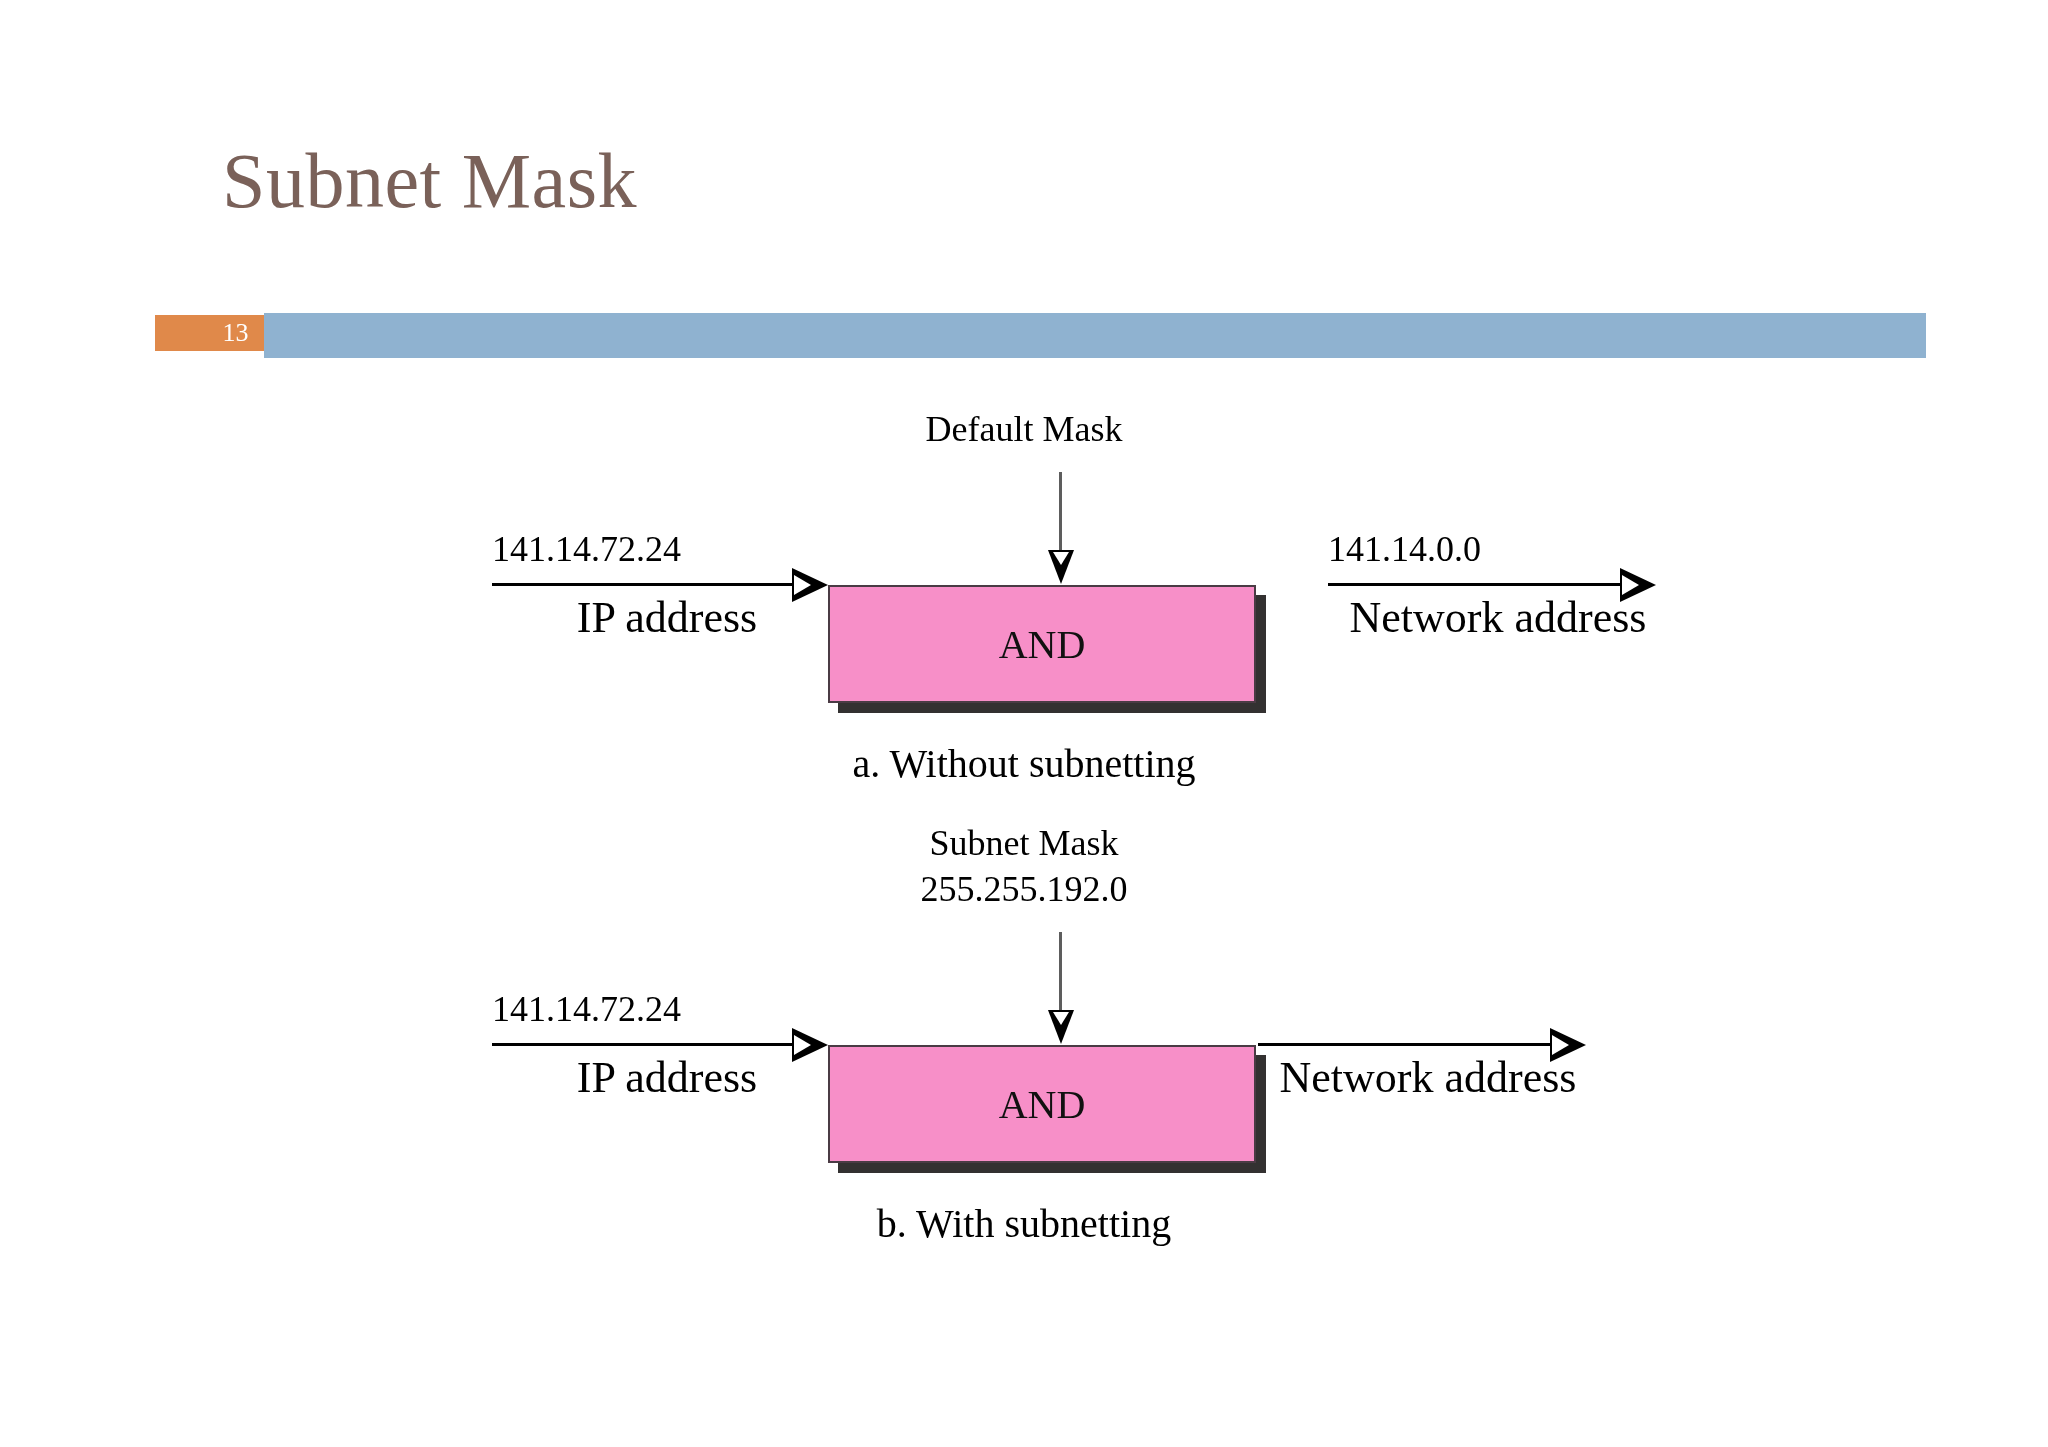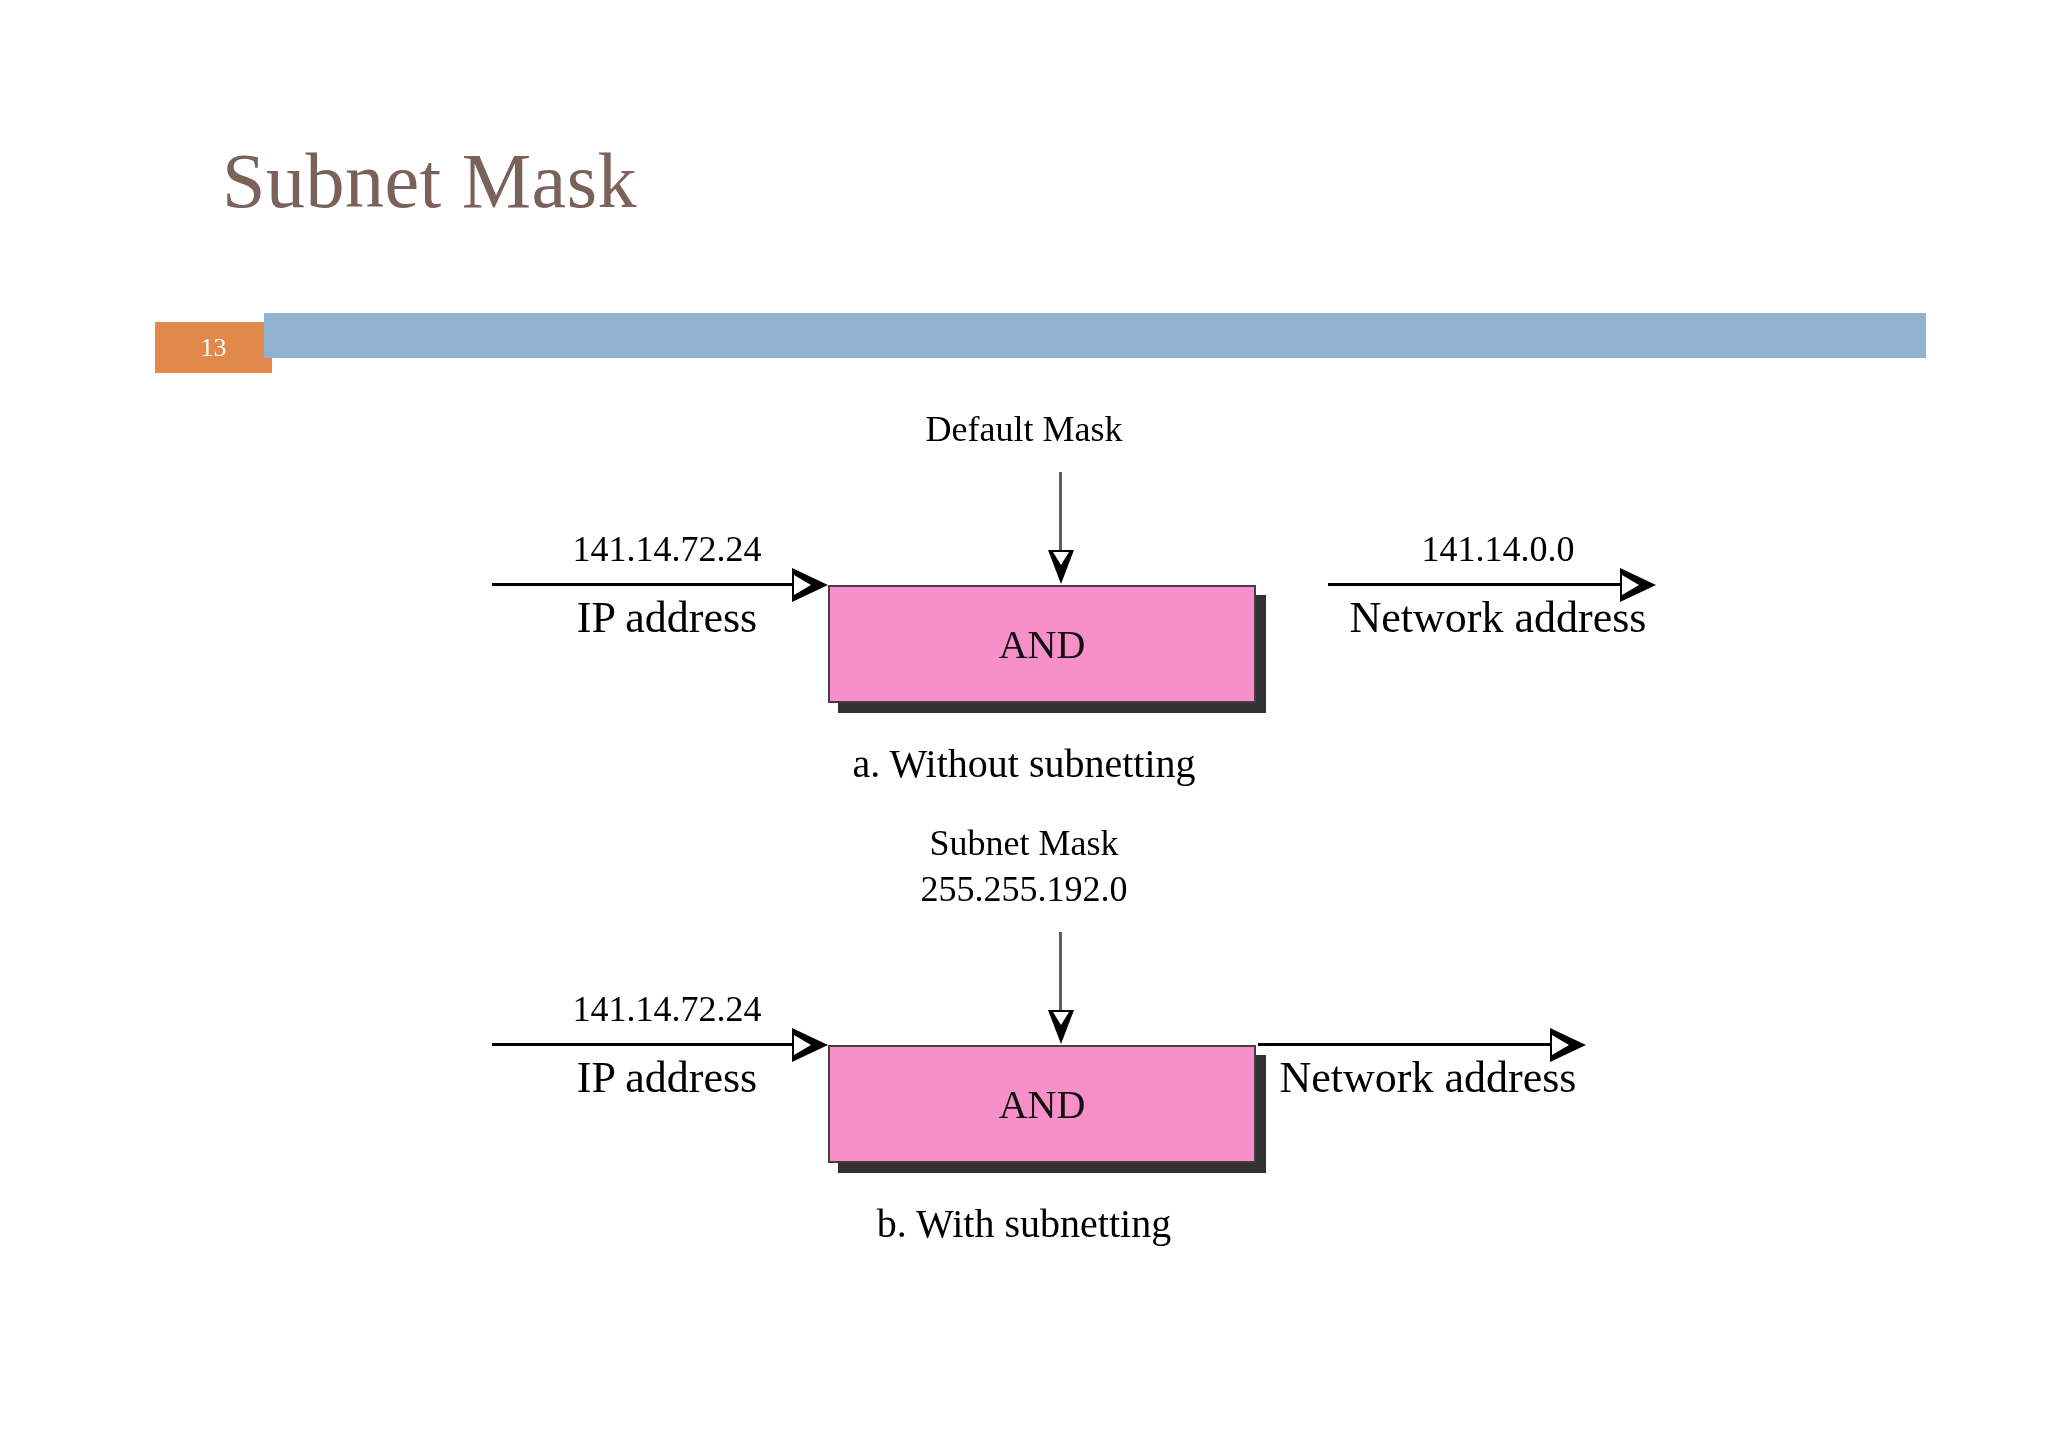--- a/index.html
+++ b/index.html
@@ -32,30 +32,31 @@
   .band-wrap {
     position: absolute;
     left: 0;
     top: 311px;
     width: 2048px;
     height: 50px;
   }
   .page-badge {
     position: absolute;
     left: 155px;
-    top: 11px;
+    top: 4px;
     width: 117px;
-    height: 51px;
+    height: 36px;
     background: #e0894a;
     display: flex;
     align-items: center;
     justify-content: center;
     color: #ffffff;
     font-family: "Liberation Serif", "DejaVu Serif", serif;
     font-size: 26px;
+    padding-left: 22px;
   }
   .band-bar {
     position: absolute;
     left: 264px;
     top: 2px;
     width: 1662px;
     height: 45px;
     background: #8fb2d0;
   }
 
@@ -162,21 +163,21 @@
     width: 0;
     height: 0;
     border-top: 10px solid transparent;
     border-bottom: 10px solid transparent;
     border-left: 17px solid #ffffff;
   }
   .flow .above {
     position: absolute;
     top: -2px;
     width: 100%;
-    text-align: center;
+    text-align: left;
     font-size: 36px;
     color: #000000;
     white-space: nowrap;
   }
   .flow .below {
     position: absolute;
     top: 62px;
     width: 100%;
     text-align: center;
     font-size: 44px;

